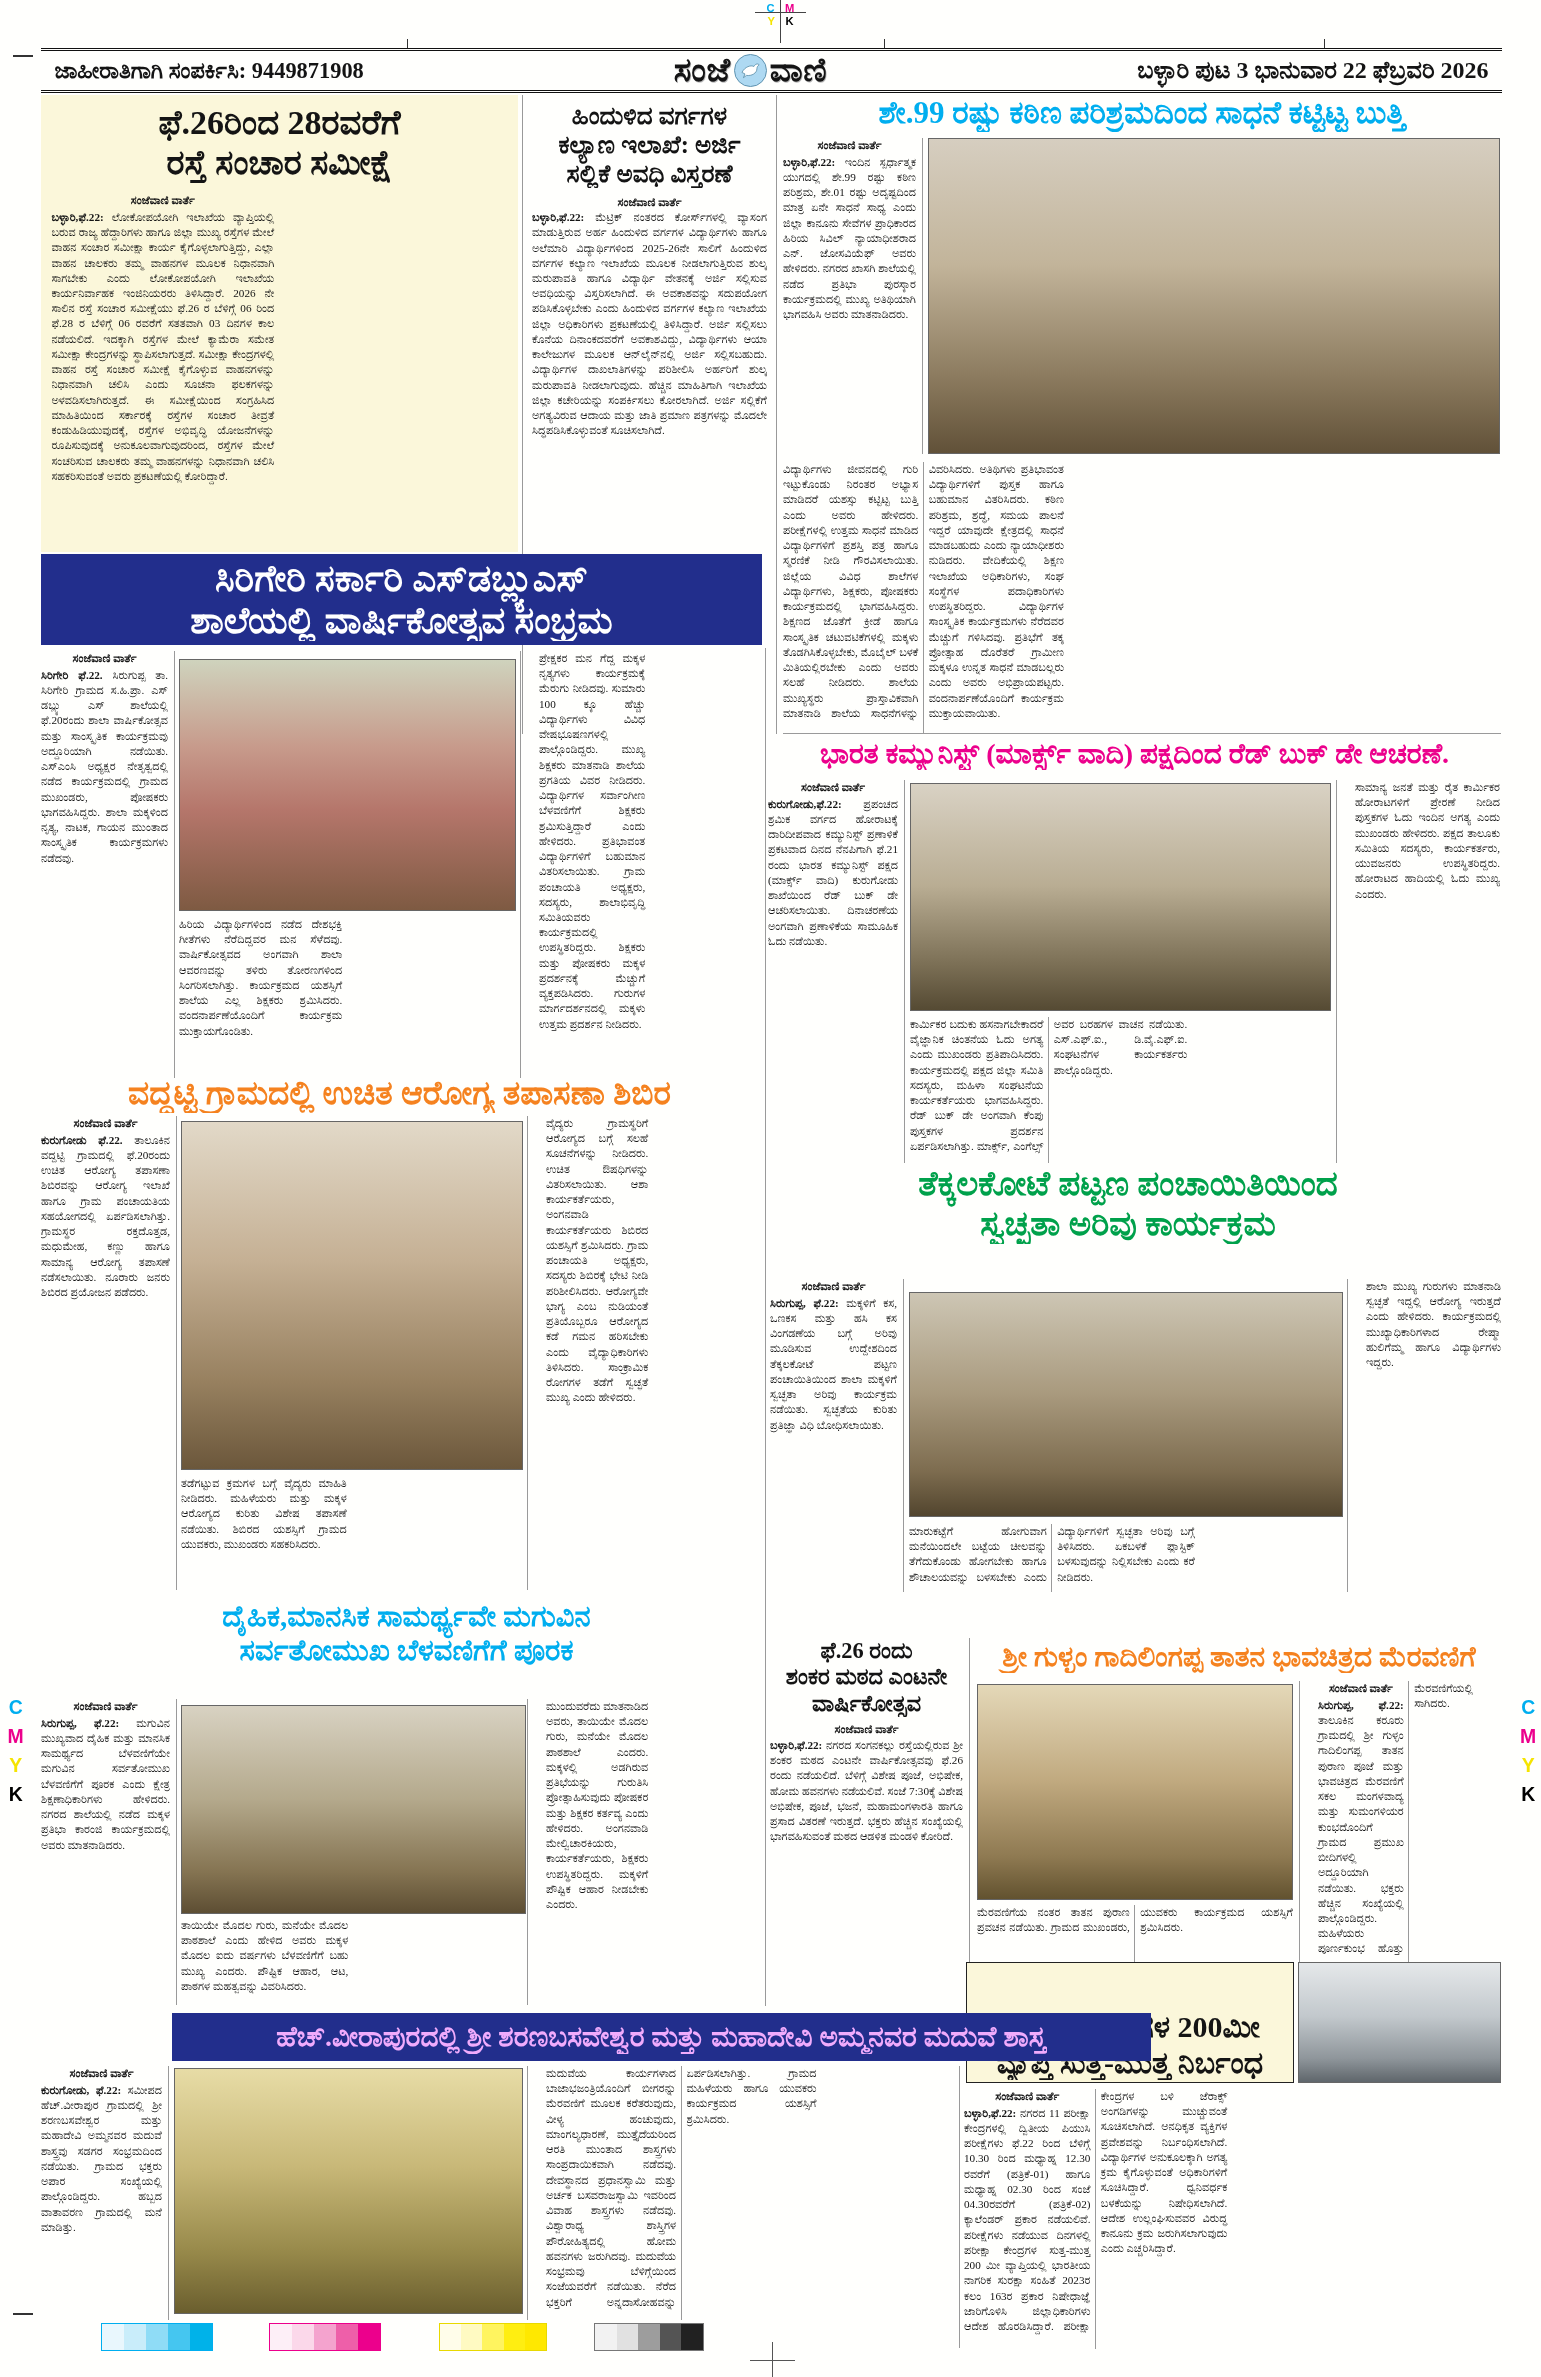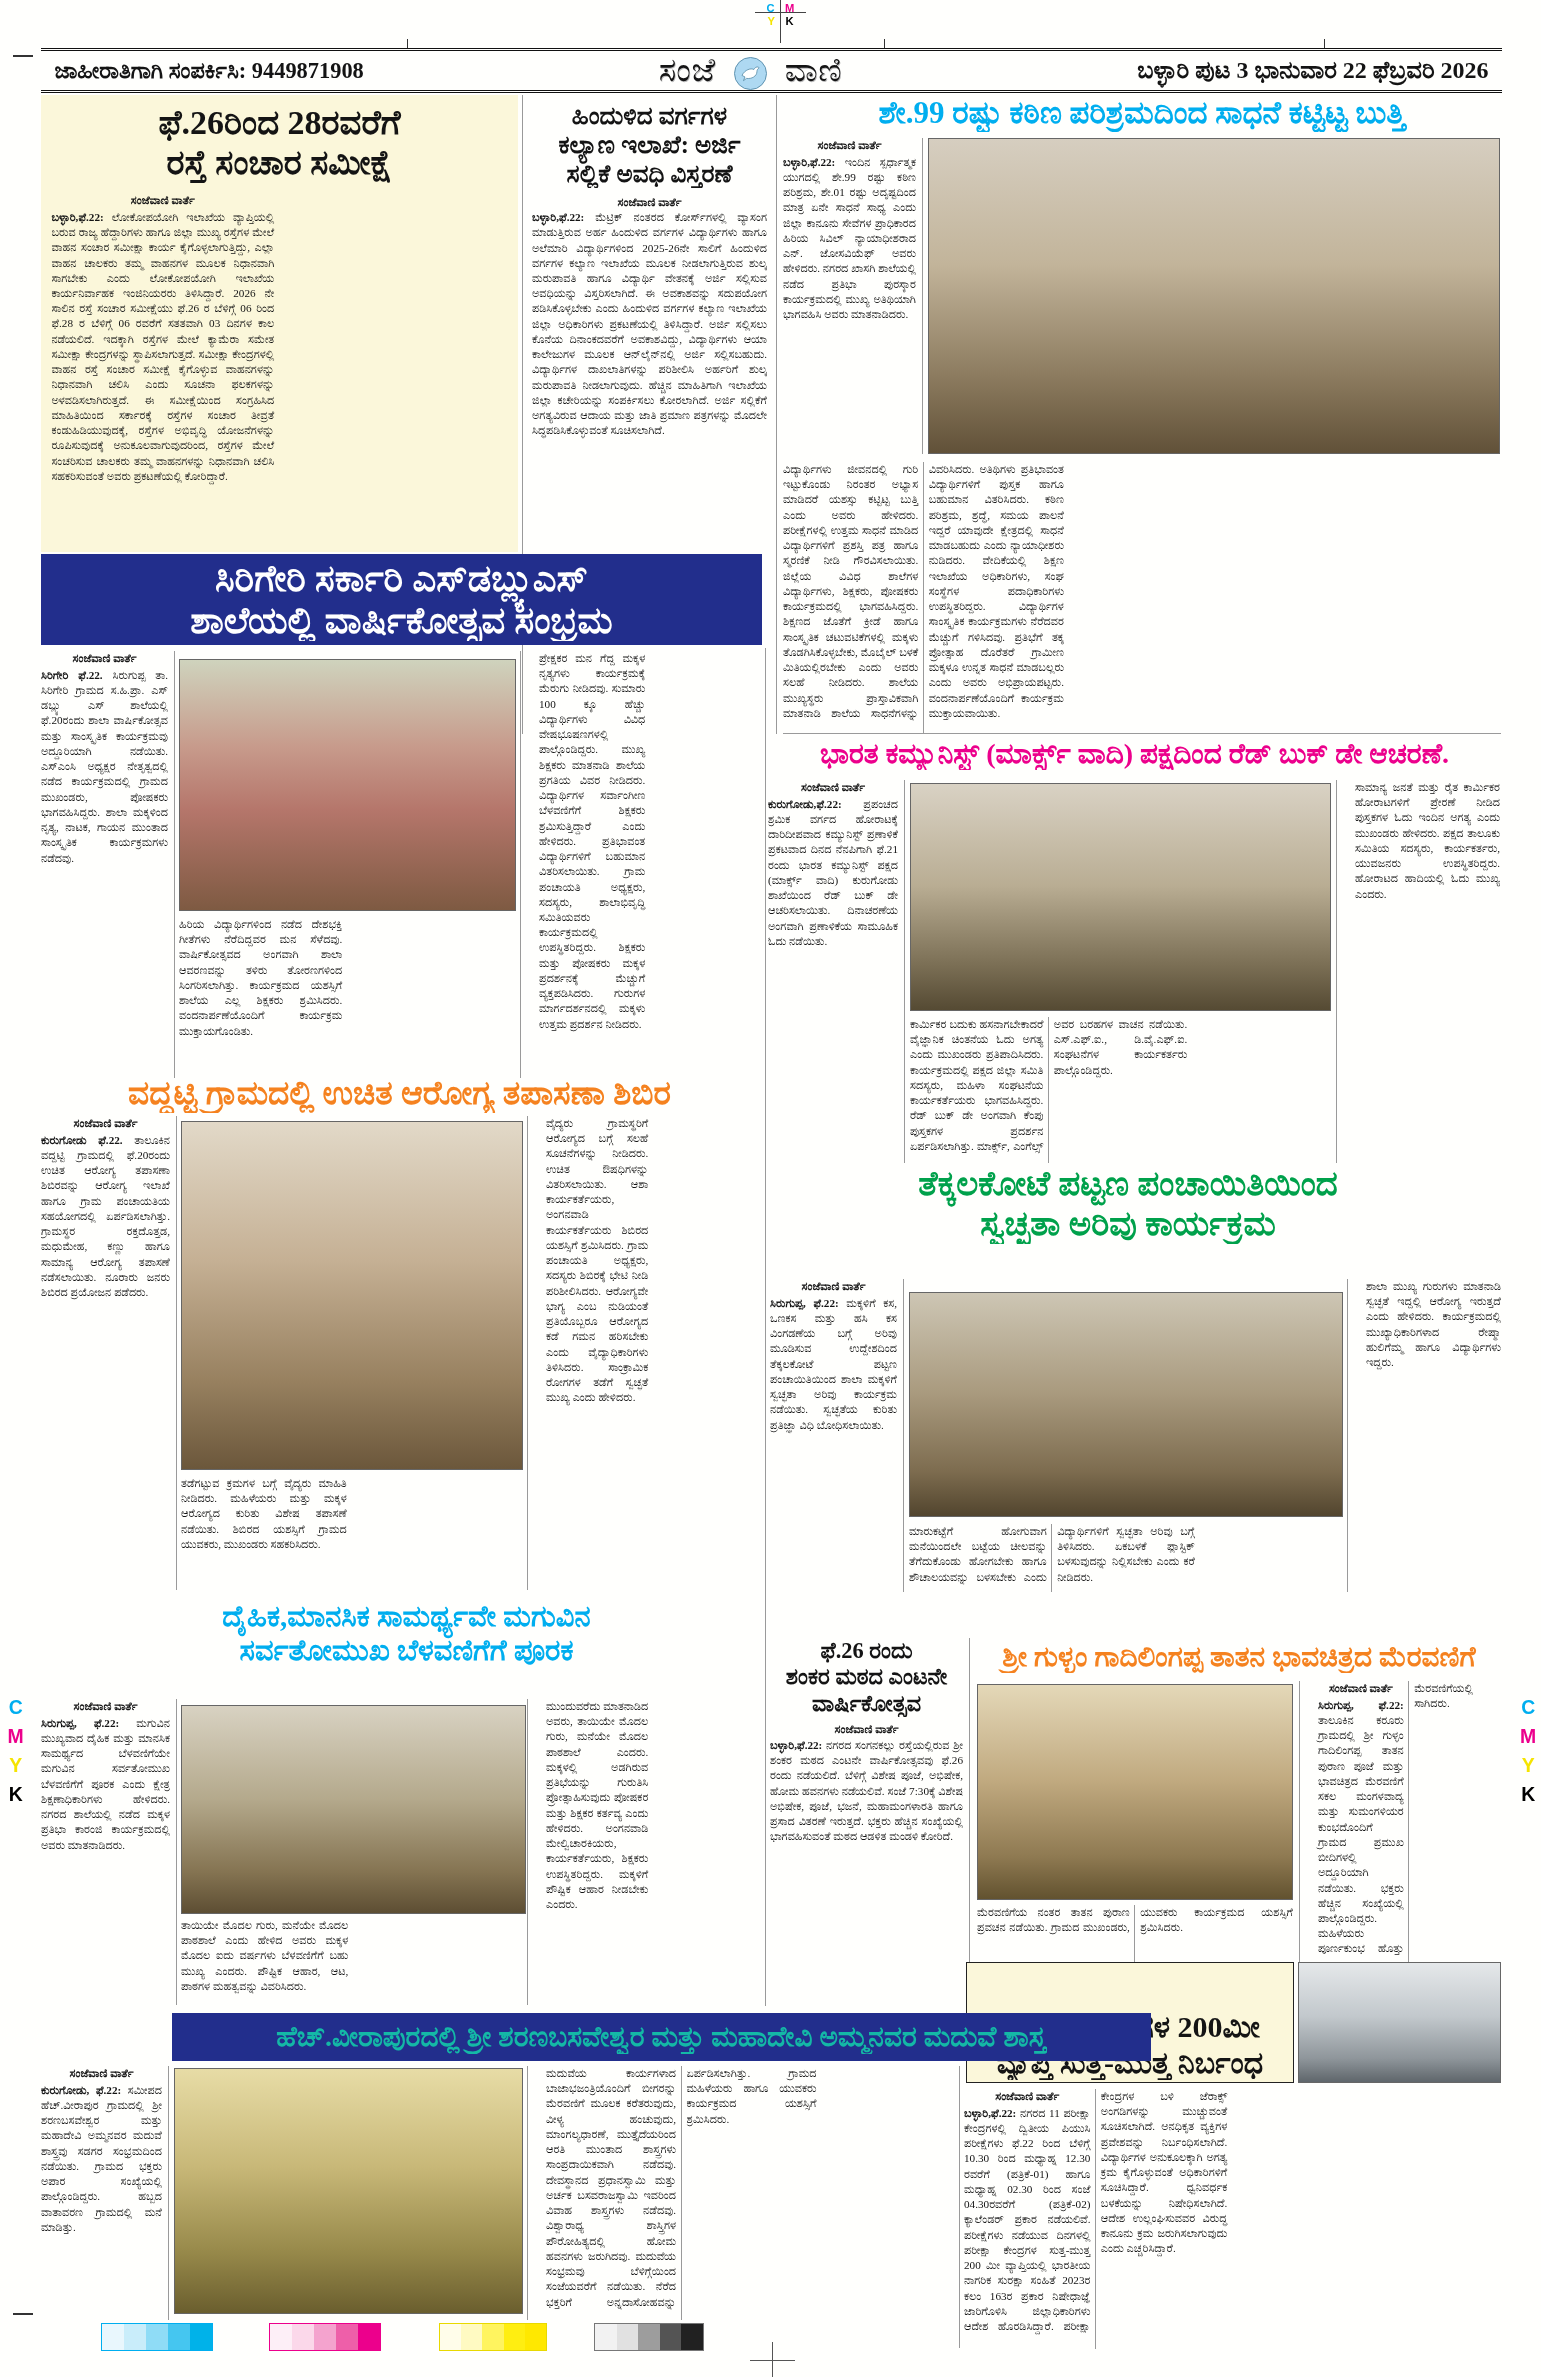--- a/index.html
+++ b/index.html
@@ -4,21 +4,21 @@
 <style>
   html,body{margin:0;padding:0;background:#e9e9e9;}
   .page{position:relative;width:1542px;height:2377px;background:#fffffd;overflow:hidden;
         font-family:"Liberation Serif","DejaVu Serif",serif;color:#141414;}
   [data-name]{box-sizing:border-box;}
   
   .masthead{position:absolute;left:41px;top:48px;width:1461px;height:45px;
     border-top:3px double #111;border-bottom:3px double #111;
     display:flex;align-items:center;justify-content:space-between;padding:0 13.4px;overflow:hidden;}
   .mast-contact{font-weight:bold;font-size:22.4px;white-space:nowrap;}
-  .mast-logo{display:flex;align-items:flex-end;gap:18px;font-weight:normal;font-size:33px;
+  .mast-logo{display:flex;align-items:center;gap:3px;font-weight:bold;font-size:33px;
     letter-spacing:0.7px;text-shadow:0.7px 0.7px 0 #bbb;white-space:nowrap;}
   .bird{width:33px;height:33px;border-radius:50%;background:#aed9f2;border:0.7px solid #5f93b0;
     display:flex;align-items:center;justify-content:center;flex:0 0 auto;}
   .mast-edition{font-weight:bold;font-size:24px;white-space:nowrap;}
   .toptick{position:absolute;width:0.7px;height:10.4px;background:#333;top:39px;}
   
   .reg-top{position:absolute;left:759px;top:1.5px;width:43px;height:42px;font-family:"Liberation Sans",sans-serif;
     font-size:11.2px;font-weight:bold;line-height:1.2;}
   .reg-top .row{display:flex;gap:10.4px;justify-content:center;}
   .reg-line-v{position:absolute;left:780px;top:0;width:0.7px;height:43px;background:#444;}
@@ -276,21 +276,21 @@
   <div class="photo ph-officer" style="left:1298px;top:1962px;width:203px;height:121px;" data-name="photo-district-officer"></div>
   <div class="art" style="left:964px;top:2089px;width:537px;height:260px;" data-name="article-exam-ban">
     <div class="bodytxt cols4" style="height:100%;" data-name="article-body">
       <span class="byline" style="display:block;" data-name="byline">ಸಂಜೆವಾಣಿ ವಾರ್ತೆ</span>
       <span class="dl" data-name="dateline">ಬಳ್ಳಾರಿ,ಫೆ.22:</span>
       <span data-name="body-text">ನಗರದ 11 ಪರೀಕ್ಷಾ ಕೇಂದ್ರಗಳಲ್ಲಿ ದ್ವಿತೀಯ ಪಿಯುಸಿ ಪರೀಕ್ಷೆಗಳು ಫೆ.22 ರಿಂದ ಬೆಳಿಗ್ಗೆ 10.30 ರಿಂದ ಮಧ್ಯಾಹ್ನ 12.30 ರವರೆಗೆ (ಪತ್ರಿಕೆ-01) ಹಾಗೂ ಮಧ್ಯಾಹ್ನ 02.30 ರಿಂದ ಸಂಜೆ 04.30ರವರೆಗೆ (ಪತ್ರಿಕೆ-02) ಕ್ಯಾಲೆಂಡರ್ ಪ್ರಕಾರ ನಡೆಯಲಿವೆ. ಪರೀಕ್ಷೆಗಳು ನಡೆಯುವ ದಿನಗಳಲ್ಲಿ ಪರೀಕ್ಷಾ ಕೇಂದ್ರಗಳ ಸುತ್ತ-ಮುತ್ತ 200 ಮೀ ವ್ಯಾಪ್ತಿಯಲ್ಲಿ ಭಾರತೀಯ ನಾಗರಿಕ ಸುರಕ್ಷಾ ಸಂಹಿತೆ 2023ರ ಕಲಂ 163ರ ಪ್ರಕಾರ ನಿಷೇಧಾಜ್ಞೆ ಜಾರಿಗೊಳಿಸಿ ಜಿಲ್ಲಾಧಿಕಾರಿಗಳು ಆದೇಶ ಹೊರಡಿಸಿದ್ದಾರೆ. ಪರೀಕ್ಷಾ ಕೇಂದ್ರಗಳ ಬಳಿ ಜೆರಾಕ್ಸ್ ಅಂಗಡಿಗಳನ್ನು ಮುಚ್ಚುವಂತೆ ಸೂಚಿಸಲಾಗಿದೆ. ಅನಧಿಕೃತ ವ್ಯಕ್ತಿಗಳ ಪ್ರವೇಶವನ್ನು ನಿರ್ಬಂಧಿಸಲಾಗಿದೆ. ವಿದ್ಯಾರ್ಥಿಗಳ ಅನುಕೂಲಕ್ಕಾಗಿ ಅಗತ್ಯ ಕ್ರಮ ಕೈಗೊಳ್ಳುವಂತೆ ಅಧಿಕಾರಿಗಳಿಗೆ ಸೂಚಿಸಿದ್ದಾರೆ. ಧ್ವನಿವರ್ಧಕ ಬಳಕೆಯನ್ನು ನಿಷೇಧಿಸಲಾಗಿದೆ. ಆದೇಶ ಉಲ್ಲಂಘಿಸುವವರ ವಿರುದ್ಧ ಕಾನೂನು ಕ್ರಮ ಜರುಗಿಸಲಾಗುವುದು ಎಂದು ಎಚ್ಚರಿಸಿದ್ದಾರೆ.</span>
     </div>
   </div>
   <div class="vrule" style="left:959px;top:2066px;height:282px;" data-name="column-separator"></div>
 
-  <div class="art" style="left:172px;top:2013px;width:979px;height:48px;background:#222e8c;color:#14b8a6;display:flex;align-items:center;justify-content:center;" data-name="banner-wedding">
+  <div class="art" style="left:172px;top:2013px;width:979px;height:48px;background:#222e8c;color:#f0abfc;display:flex;align-items:center;justify-content:center;" data-name="banner-wedding">
     <div class="hl" style="font-size:28px;" data-name="headline-wedding">ಹೆಚ್.ವೀರಾಪುರದಲ್ಲಿ ಶ್ರೀ ಶರಣಬಸವೇಶ್ವರ ಮತ್ತು ಮಹಾದೇವಿ ಅಮ್ಮನವರ ಮದುವೆ ಶಾಸ್ತ್ರ</div>
   </div>
   <div class="art" style="left:41px;top:2066px;width:916px;height:254px;" data-name="article-wedding">
     <div class="photo ph-wedding" style="left:133px;top:1.5px;width:349px;height:246px;" data-name="photo-wedding-ritual"></div>
     <div class="blk bodytxt br" style="left:0;top:0;width:128px;height:254px;" data-name="article-left-column">
       <span class="byline" style="display:block;" data-name="byline">ಸಂಜೆವಾಣಿ ವಾರ್ತೆ</span>
       <span class="dl" data-name="dateline">ಕುರುಗೋಡು, ಫೆ.22:</span>
       <span data-name="body-text">ಸಮೀಪದ ಹೆಚ್.ವೀರಾಪುರ ಗ್ರಾಮದಲ್ಲಿ ಶ್ರೀ ಶರಣಬಸವೇಶ್ವರ ಮತ್ತು ಮಹಾದೇವಿ ಅಮ್ಮನವರ ಮದುವೆ ಶಾಸ್ತ್ರವು ಸಡಗರ ಸಂಭ್ರಮದಿಂದ ನಡೆಯಿತು. ಗ್ರಾಮದ ಭಕ್ತರು ಅಪಾರ ಸಂಖ್ಯೆಯಲ್ಲಿ ಪಾಲ್ಗೊಂಡಿದ್ದರು. ಹಬ್ಬದ ವಾತಾವರಣ ಗ್ರಾಮದಲ್ಲಿ ಮನೆ ಮಾಡಿತ್ತು.</span>
     </div>
     <div class="blk bodytxt cols3 bl" style="left:486px;top:0;width:430px;height:254px;" data-name="article-right-columns">

